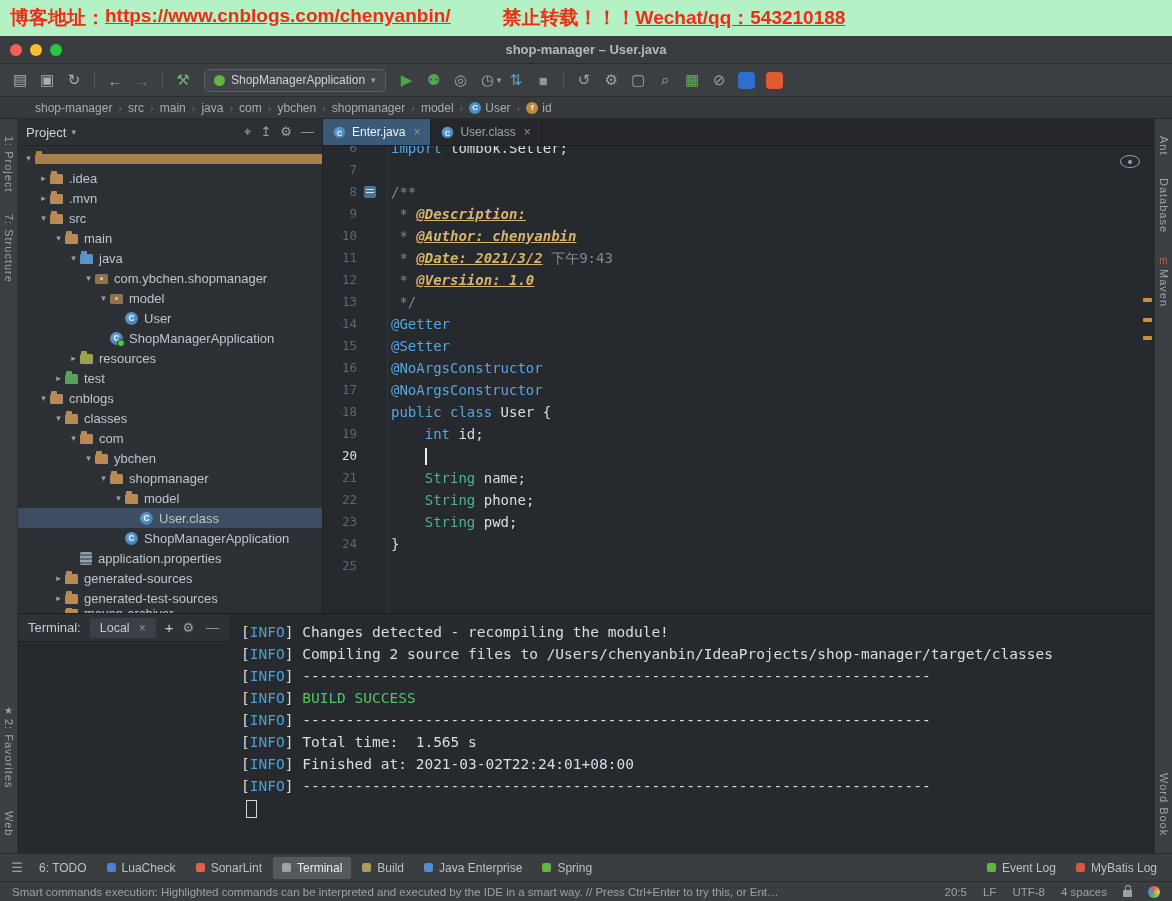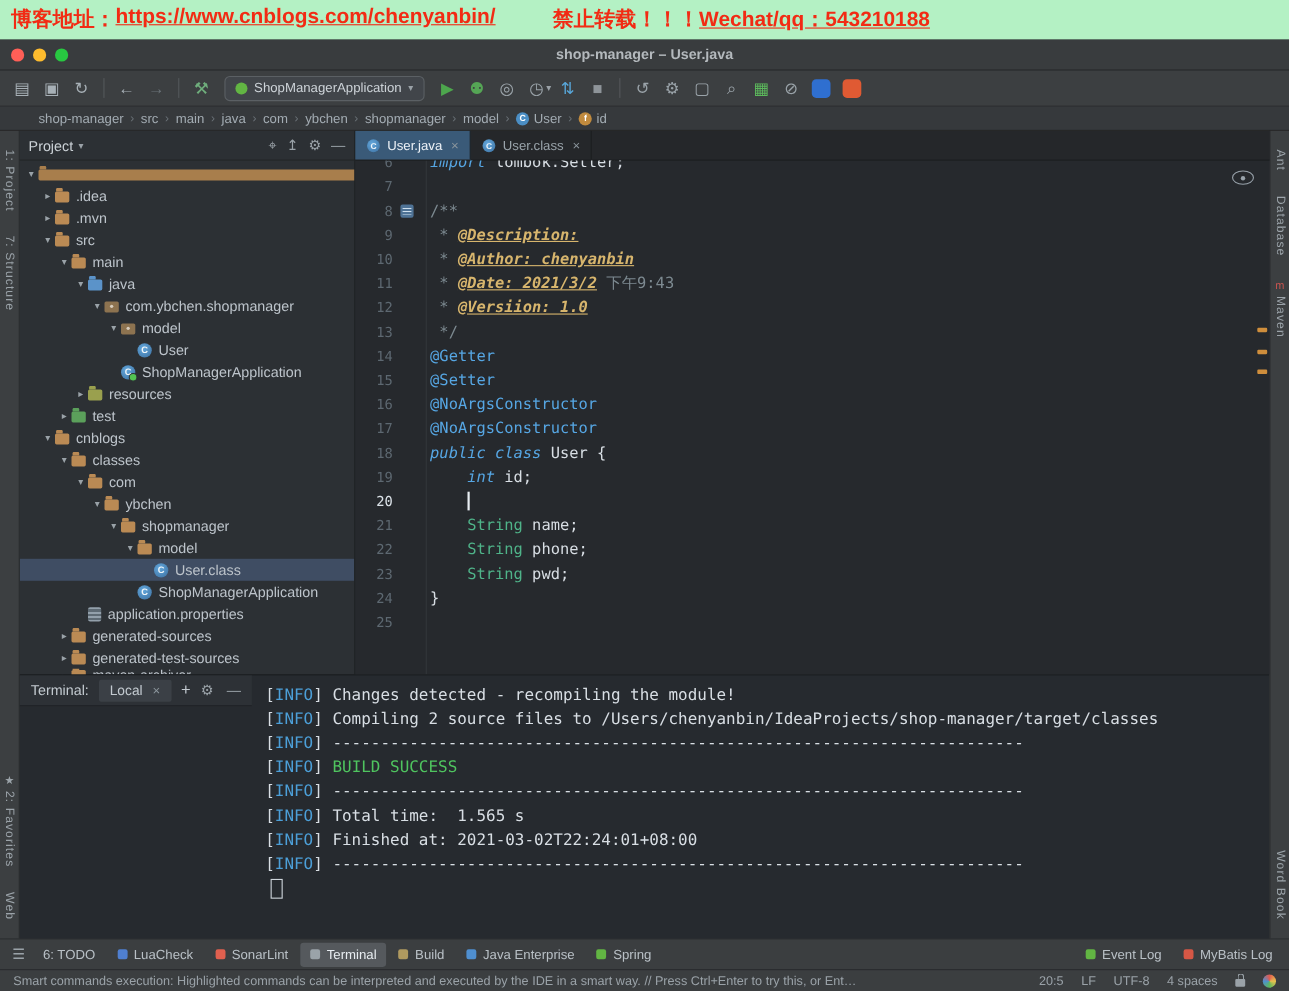--- a/index.html
+++ b/index.html
@@ -111,21 +111,21 @@
   .code::before{content:"";position:absolute;left:64px;top:0;bottom:0;width:1px;background:#32363b}
   .code-lines{margin-top:-9px}
   .eline{display:flex;height:22px;line-height:22px;align-items:center}
   .lnum{width:34px;text-align:right;color:#5d6871;font-size:12.5px;flex:none}
   .lnum.on{color:#dbe2e8}
   .gslot{width:26px;flex:none;display:flex;justify-content:center;align-items:center}
   .doc-ico{width:12px;height:12px;border-radius:2px;background:#4f7396;position:relative}
   .doc-ico::after{content:"";position:absolute;left:2px;right:2px;top:3px;bottom:3px;
       background:repeating-linear-gradient(180deg,#cfe0ee 0 1px,transparent 1px 3px)}
   .lcode{white-space:pre;padding-left:8px}
-  .s-k{color:#56a6e3;font-style:italic}
+  .s-k{color:#56a6e3;}
   .s-a{color:#56a6e3}
   .s-t{color:#4fb389}
   .s-c{color:#7d8a91}
   .s-d{color:#d7b56d;font-style:italic;font-weight:600;text-decoration:underline}
   .s-p{color:#d8dee4}
   .caret{display:inline-block;width:2px;height:17px;background:#e8eef3;position:relative;top:3px}
   .eye{position:absolute;top:9px;right:14px;width:18px;height:11px;border:1.5px solid #98a2aa;
        border-radius:50%}
   .eye::after{content:"";position:absolute;left:50%;top:50%;transform:translate(-50%,-50%);
        width:4px;height:4px;border-radius:50%;background:#98a2aa}
@@ -428,21 +428,21 @@
               <span class="ti folder-gen"></span>
               <span class="tlabel">maven-archiver</span>
             </div>
           </div>
       </div>
 
       <div class="editor">
         <div class="tabs">
             <div class="tab active">
               <span class="ti cls">C</span>
-              <span class="tab-label">User.java</span>
+              <span class="tab-label">Enter.java</span>
               <span class="tab-close">×</span>
             </div>
             <div class="tab">
               <span class="ti cls">C</span>
               <span class="tab-label">User.class</span>
               <span class="tab-close">×</span>
             </div>
           </div>
         <div class="code">
           <div class="code-lines">

